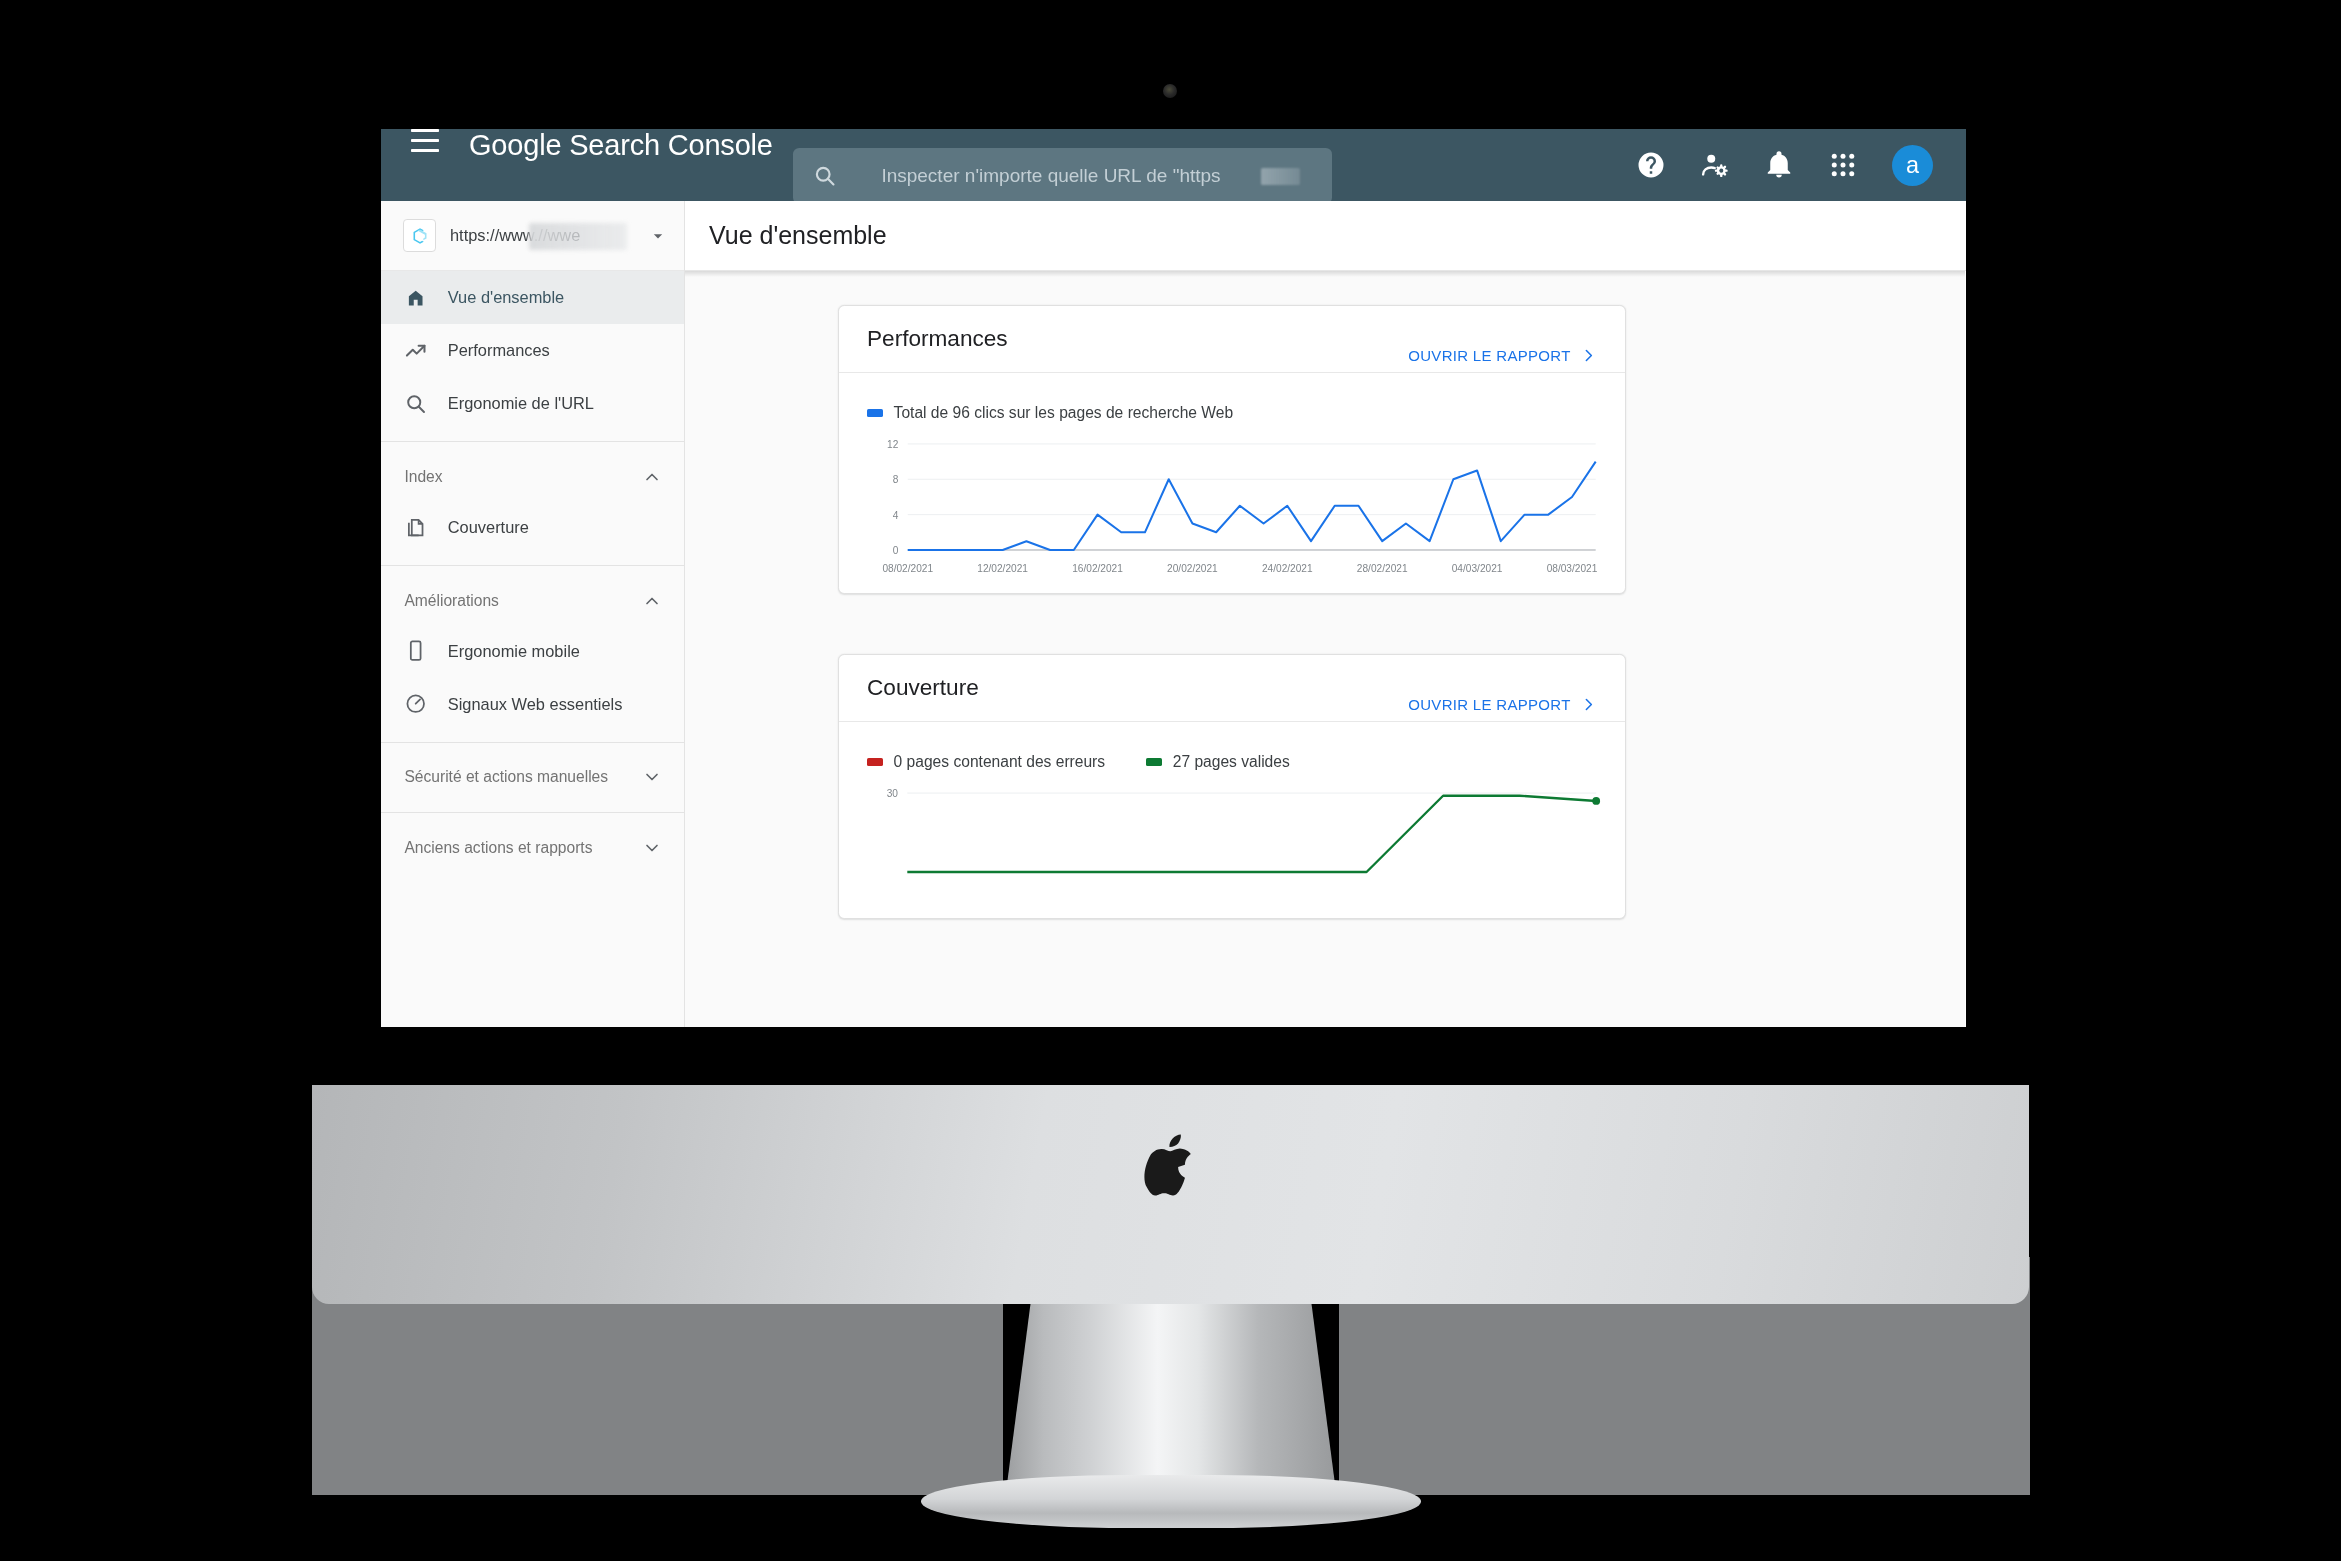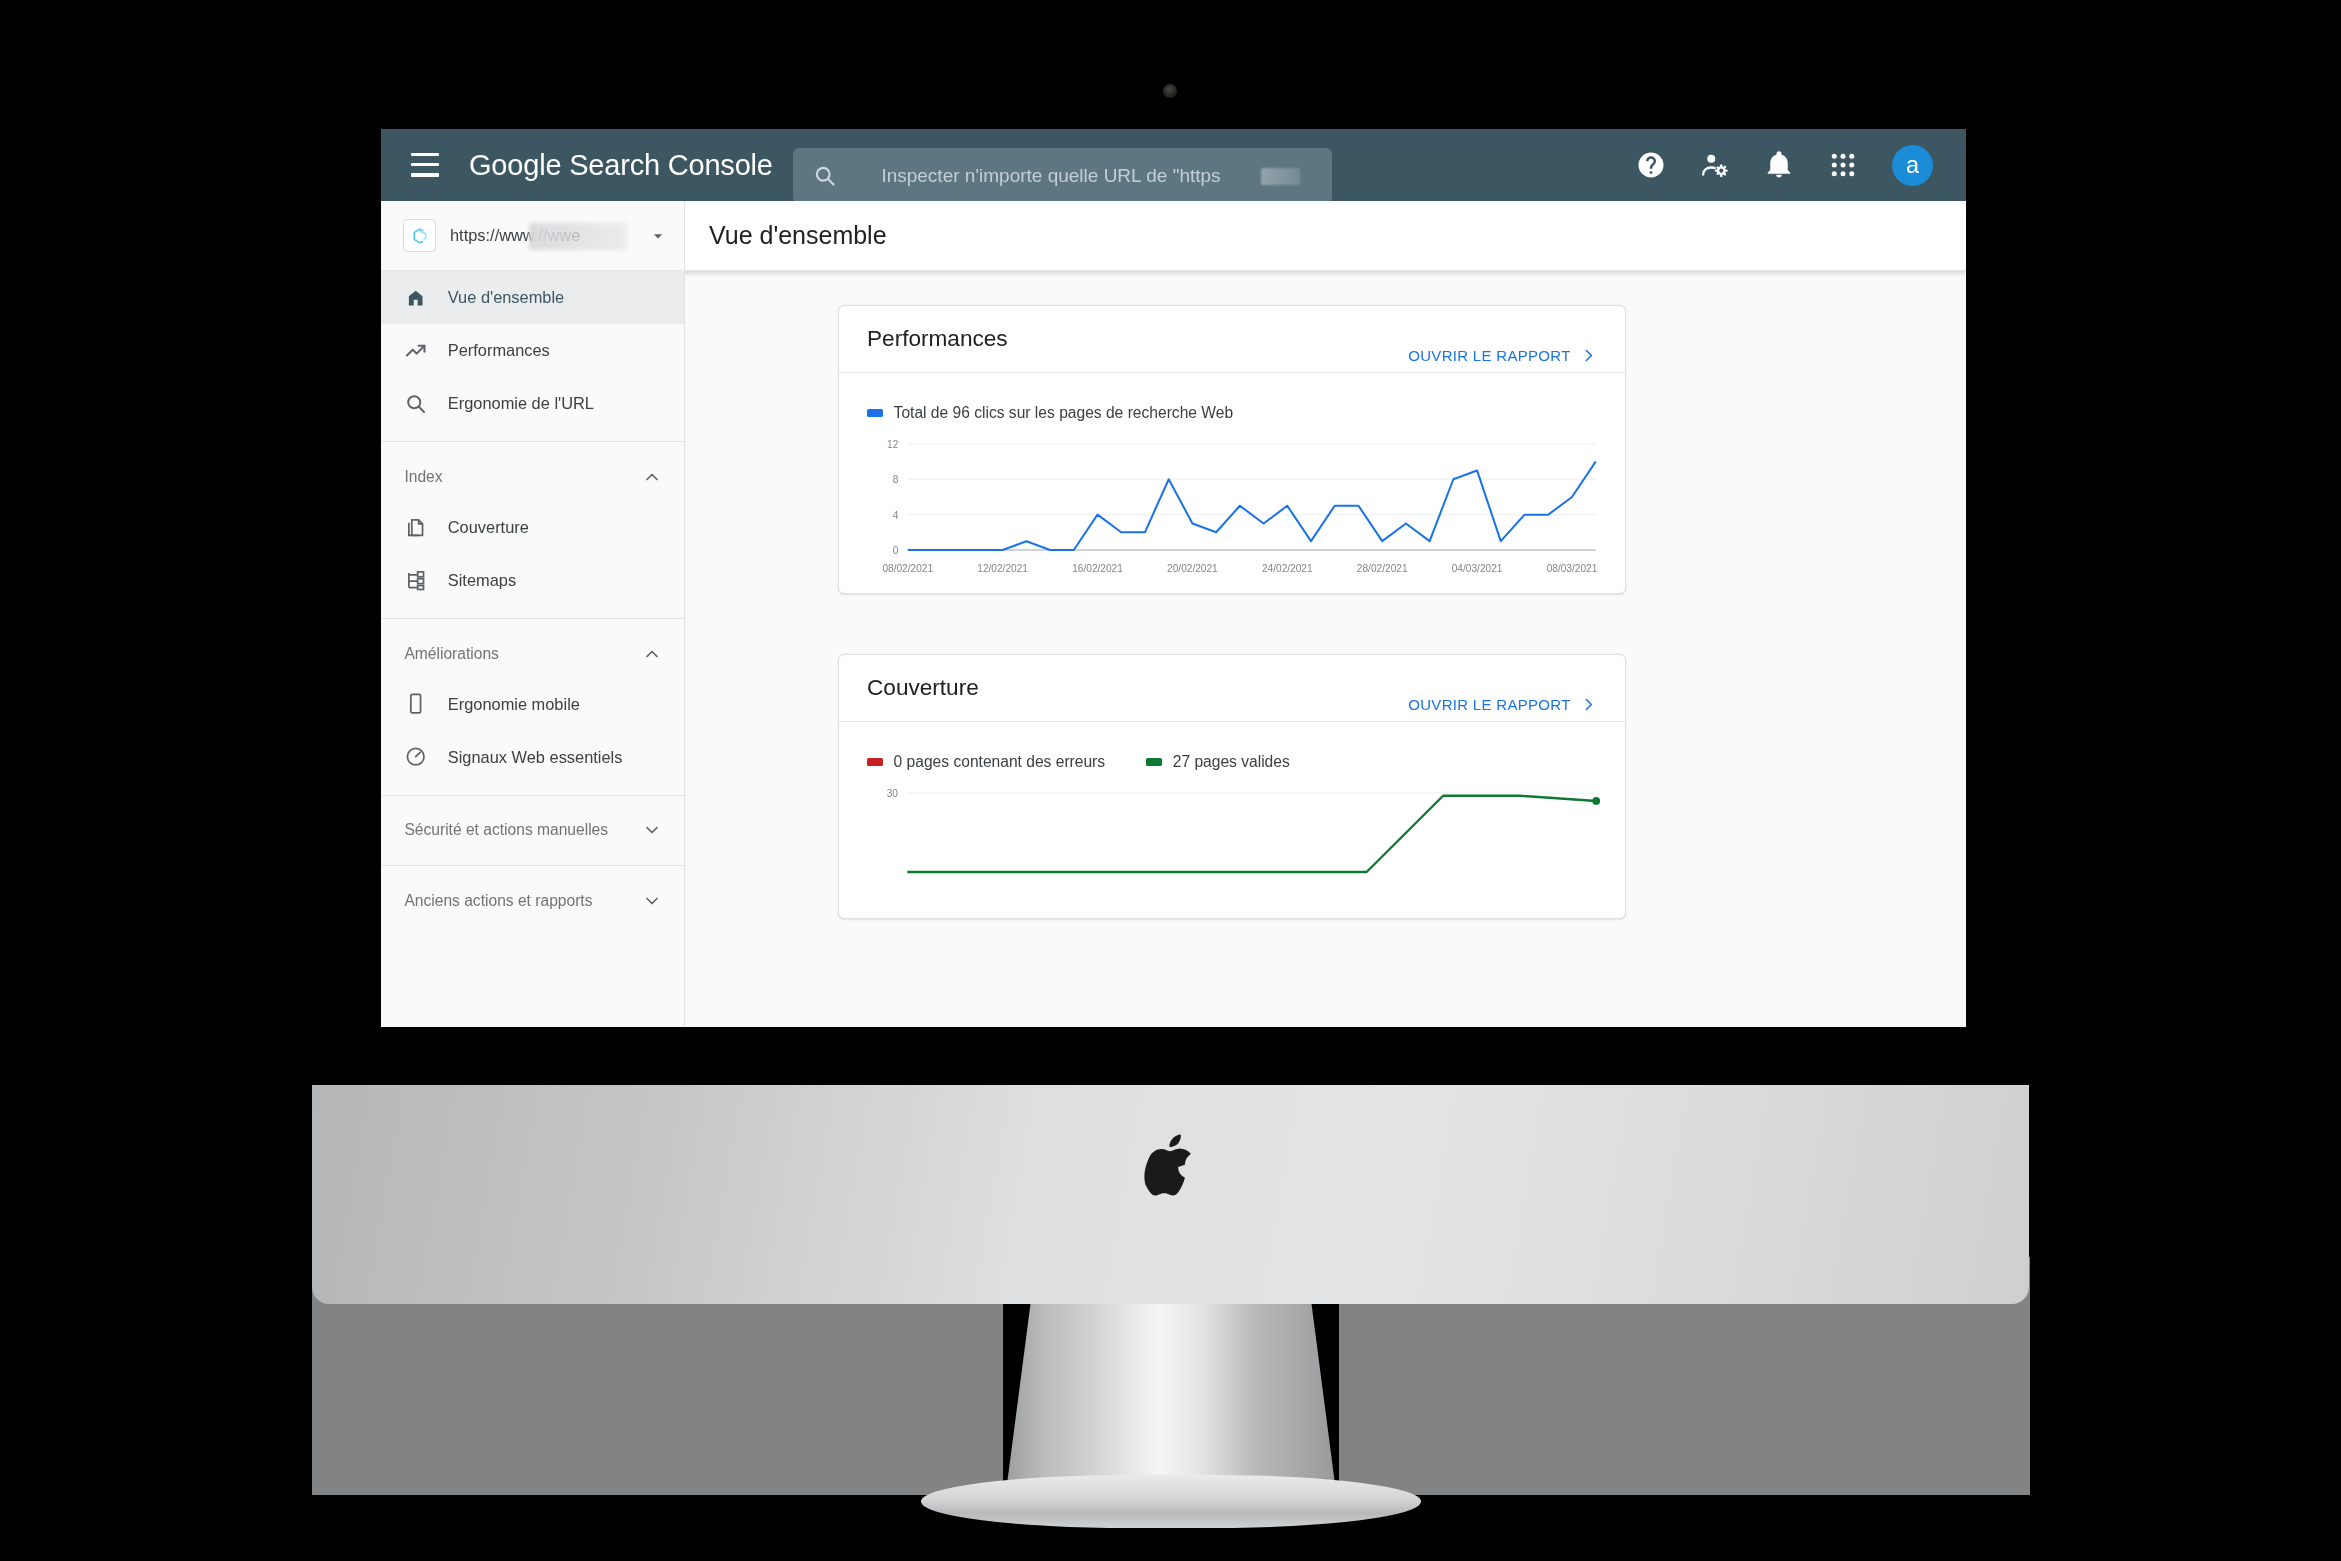--- a/index.html
+++ b/index.html
@@ -55,21 +55,21 @@
     position: absolute; left: 1339px; top: 1257px; width: 691px; height: 238px;
     background: #818385;
   }
 
   
   #app { position: absolute; inset: 0; background: #fff; }
 
   
   #topbar {
     position: absolute; left: 0; top: 0; width: 1585px; height: 72px;
-    background: #3c5662; display: flex; align-items: center;
+    background: #3c5662; display: flex; align-items: flex-start;
   }
   #hamburger { margin-left: 30px; width: 28px; height: 23.4px; cursor: pointer; }
   #hamburger span {
     display: block; height: 3.1px; background: #fff; margin-bottom: 7px; border-radius: 0.8px;
   }
   #hamburger span:last-child { margin-bottom: 0; }
   #brand {
     margin-left: 30px; color: #fff; font-size: 29px; letter-spacing: -0.2px; white-space: nowrap;
   }
   #brand .g { font-weight: 400; }
@@ -314,29 +314,20 @@
               <polyline points="6,15 12,9 18,15"></polyline>
             </svg>
         </div>
         <div class="nav-item">
           <svg class="nav-ico" viewBox="0 0 24 24" fill="none" stroke="currentColor" stroke-width="1.8">
             <path d="M8 4h7l4 4v12H8z"></path>
               <polyline points="15,4 15,8 19,8"></polyline>
               <path d="M5 7v13h10"></path>
           </svg>
           <span class="nav-label">Couverture</span>
-        </div>
-        <div class="nav-item">
-          <svg class="nav-ico" viewBox="0 0 24 24" fill="none" stroke="currentColor" stroke-width="1.8">
-            <rect x="14" y="3" width="6" height="5"></rect>
-              <rect x="14" y="10" width="6" height="5"></rect>
-              <rect x="14" y="17" width="6" height="4"></rect>
-            <path d="M5 4v15M5 6h9M5 12.5h9M5 19h9"></path>
-          </svg>
-          <span class="nav-label">Sitemaps</span>
         </div>
 
         <div class="nav-divider"></div>
 
         <div class="group-head">
           <span class="group-title">Améliorations</span>
           <svg class="group-caret" viewBox="0 0 24 24" fill="none" stroke="currentColor" stroke-width="2" stroke-linecap="round" stroke-linejoin="round">
               <polyline points="6,15 12,9 18,15"></polyline>
             </svg>
         </div>

